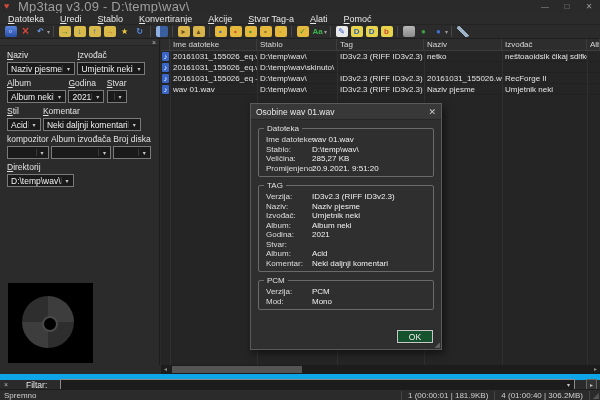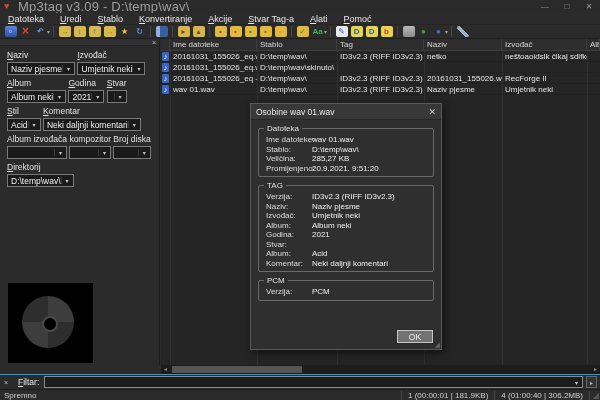--- a/index.html
+++ b/index.html
@@ -71,21 +71,21 @@
 
   
   .hscroll { position:absolute; left:161px; top:365px; width:439px; height:9px;
     background:#1c1c1c; display:flex; align-items:center; }
   .hs-arrow { width:9px; text-align:center; font-size:6px; color:#8a8a8a; line-height:9px; }
   .hs-thumb { position:absolute; left:11px; width:130px; top:1px; height:7px; background:#555; }
   .hs-right { margin-left:auto; }
 
   
   .filterbar { position:absolute; left:0; top:374px; width:600px; height:15px;
-    background:#2b2b2b; border-top:1px solid #0ea5e9; display:flex; align-items:center; }
+    background:#2b2b2b; border-top:6px solid #0ea5e9; display:flex; align-items:center;gap:8px; }
   .filter-close { width:8px; margin-left:2px; font-size:7px; color:#bbb; text-align:center; }
   .filter-label { font-size:8.5px; margin:0 5px 0 8px; }
   .filter-input { flex:1; height:12px; background:#1c1c1c; border:1px solid #8a8a8a;
     display:flex; align-items:center; margin-right:3px; }
   .filter-input .cval { flex:1; padding-left:3px; font-size:8.5px; }
   .filter-input .carrow { width:11px; text-align:center; font-size:6px; color:#c8c8c8; }
   .filter-btn { width:11px; height:12px; border:1px solid #666; background:#333; color:#bbb;
     font-size:6px; display:flex; align-items:center; justify-content:center; margin-right:3px; }
 
   
@@ -106,21 +106,21 @@
   .dlg-title-text { font-size:8.5px; color:#e8e8e8; }
   .dlg-close { margin-left:auto; color:#c8c8c8; font-size:9px; }
   .group { position:relative; margin:8px 7px 0 7px; border:1px solid #6a6a6a; border-radius:2px;
     padding:6px 5px 3px 7px; }
   .group-title { position:absolute; top:-5px; left:5px; background:#2f2f2f; padding:0 3px;
     font-size:8px; color:#e0e0e0; line-height:9px; }
   .drow { display:flex; height:9.5px; line-height:9.5px; font-size:8px; }
   .dlab { width:46px; flex-shrink:0; color:#dedede; white-space:nowrap; }
   .dval { color:#f0f0f0; white-space:nowrap; }
   .ok-btn { position:absolute; right:8px; bottom:6px; width:36px; height:13px;
-    background:#737373; border:1px solid #c8c8c8; outline:1px solid #2a2a2a;
+    background:#14532d; border:1px solid #c8c8c8; outline:1px solid #2a2a2a;
     color:#f0f0f0; font-size:8.5px; text-align:center; line-height:12px; }
   .dlg-grip { position:absolute; right:1px; bottom:0; color:#666; font-size:7px; }
 </style>
 </head>
 <body>
 
 <div id="app">
 
   <div class="titlebar">
     <span class="app-icon">♥</span>
@@ -354,29 +354,29 @@
       
         <span class="field">
           <span class="flabel u1">Komentar</span>
           <span class="combo">
             <span class="cval">Neki daljnji komentari</span>
             <span class="carrow">▾</span>
           </span>
         </span>
       
         <span class="field">
+          <span class="flabel">kompozitor</span>
+          <span class="combo">
+            <span class="cval"></span>
+            <span class="carrow">▾</span>
+          </span>
+        </span>
+      
+        <span class="field">
           <span class="flabel">Album izvođača</span>
-          <span class="combo">
-            <span class="cval"></span>
-            <span class="carrow">▾</span>
-          </span>
-        </span>
-      
-        <span class="field">
-          <span class="flabel">kompozitor</span>
           <span class="combo">
             <span class="cval"></span>
             <span class="carrow">▾</span>
           </span>
         </span>
       
         <span class="field">
           <span class="flabel">Broj diska</span>
           <span class="combo">
             <span class="cval"></span>
@@ -574,20 +574,24 @@
       <span class="group-title">PCM</span>
       <div>
 
           <div class="drow">
             <span class="dlab">Verzija:</span>
             <span class="dval">PCM</span>
           </div>
 
 
 
+          <div class="drow">
+            <span class="dlab">Mod:</span>
+            <span class="dval">Mono</span>
+          </div>
 
         </div>
     </div>
 
     <div class="ok-btn">OK</div>
     <span class="dlg-grip">◢</span>
   </div>
 
 </div>
 

